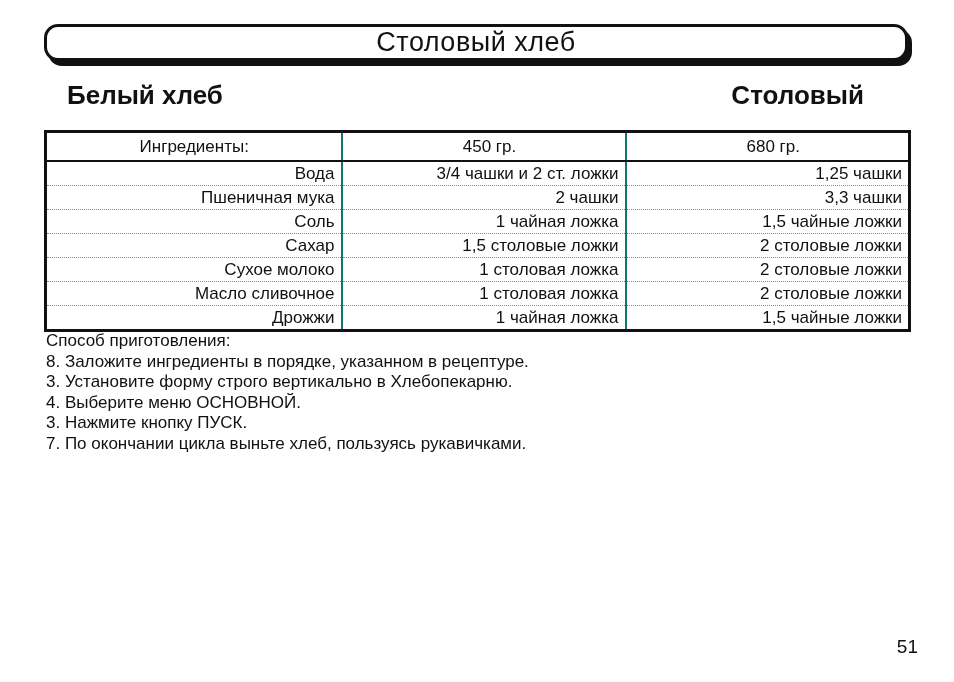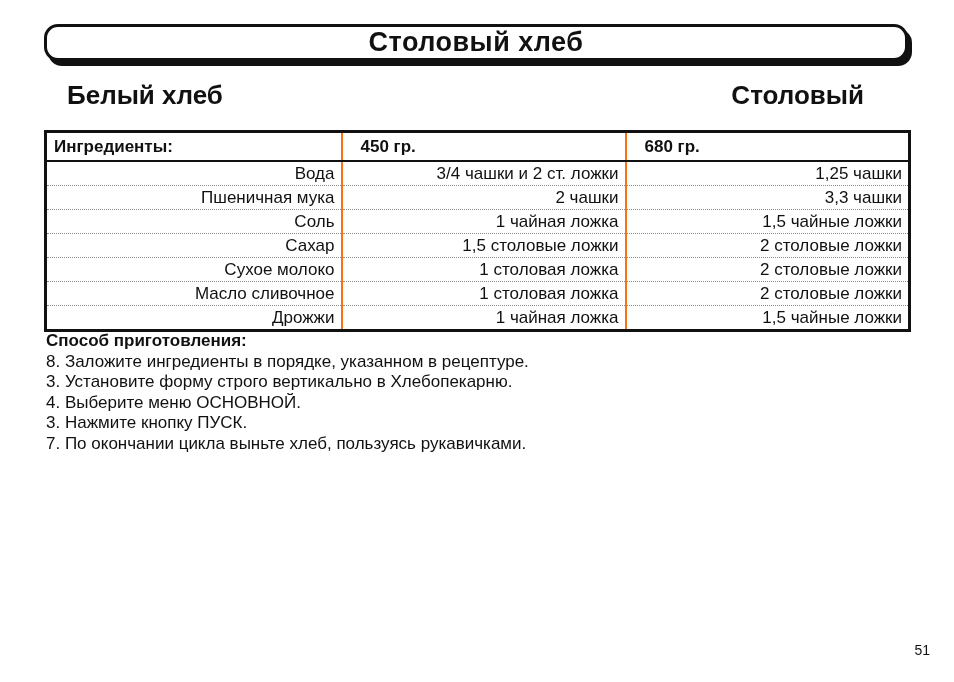--- a/index.html
+++ b/index.html
@@ -24,21 +24,21 @@
     border: 3px solid #111111;
     border-radius: 14px;
     background: #ffffff;
     box-shadow: 4px 5px 0 #111111;
     display: flex;
     align-items: center;
     justify-content: center;
   }
   .title-text {
     font-size: 27px;
-    font-weight: bold;
+    font-weight: normal;
     letter-spacing: 0.5px;
     white-space: nowrap;
   }
 
   
   .headings {
     position: absolute;
     left: 46px;
     top: 80px;
     width: 818px;
@@ -66,47 +66,47 @@
   table.ingredients th,
   table.ingredients td {
     font-size: 17px;
     vertical-align: middle;
     padding: 0 6px 0 7px;
     white-space: nowrap;
     overflow: hidden;
     text-align: right;
   }
   table.ingredients th {
-    text-align: left;
-    font-weight: bold;
+    text-align: center;
+    font-weight: normal;
     height: 27px;
     border-bottom: 2px solid #111111;
   }
   table.ingredients td { height: 23px; font-weight: normal; }
   table.ingredients th + th,
-  table.ingredients td + td { border-left: 2px solid #f97316; padding-left: 18px; }
+  table.ingredients td + td { border-left: 2px solid #0f766e; padding-left: 18px; }
   table.ingredients tbody tr + tr td { border-top: 1px dotted #8a8a8a; }
 
   
   .method {
     position: absolute;
     left: 46px;
     top: 331px;
     width: 874px;
     font-size: 17px;
     line-height: 20.5px;
   }
-  .method-title { font-weight: bold; }
+  .method-title { font-weight: normal; }
   .step { white-space: nowrap; }
 
   .page-number {
     position: absolute;
-    right: 24px;
+    right: 36px;
     bottom: 24px;
-    font-size: 14px;
+    font-size: 19px;
   }
 </style>
 </head>
 <body>
 
 <div class="page">
 
   <div class="title-box">
     <span class="title-text">Столовый хлеб</span>
   </div>

